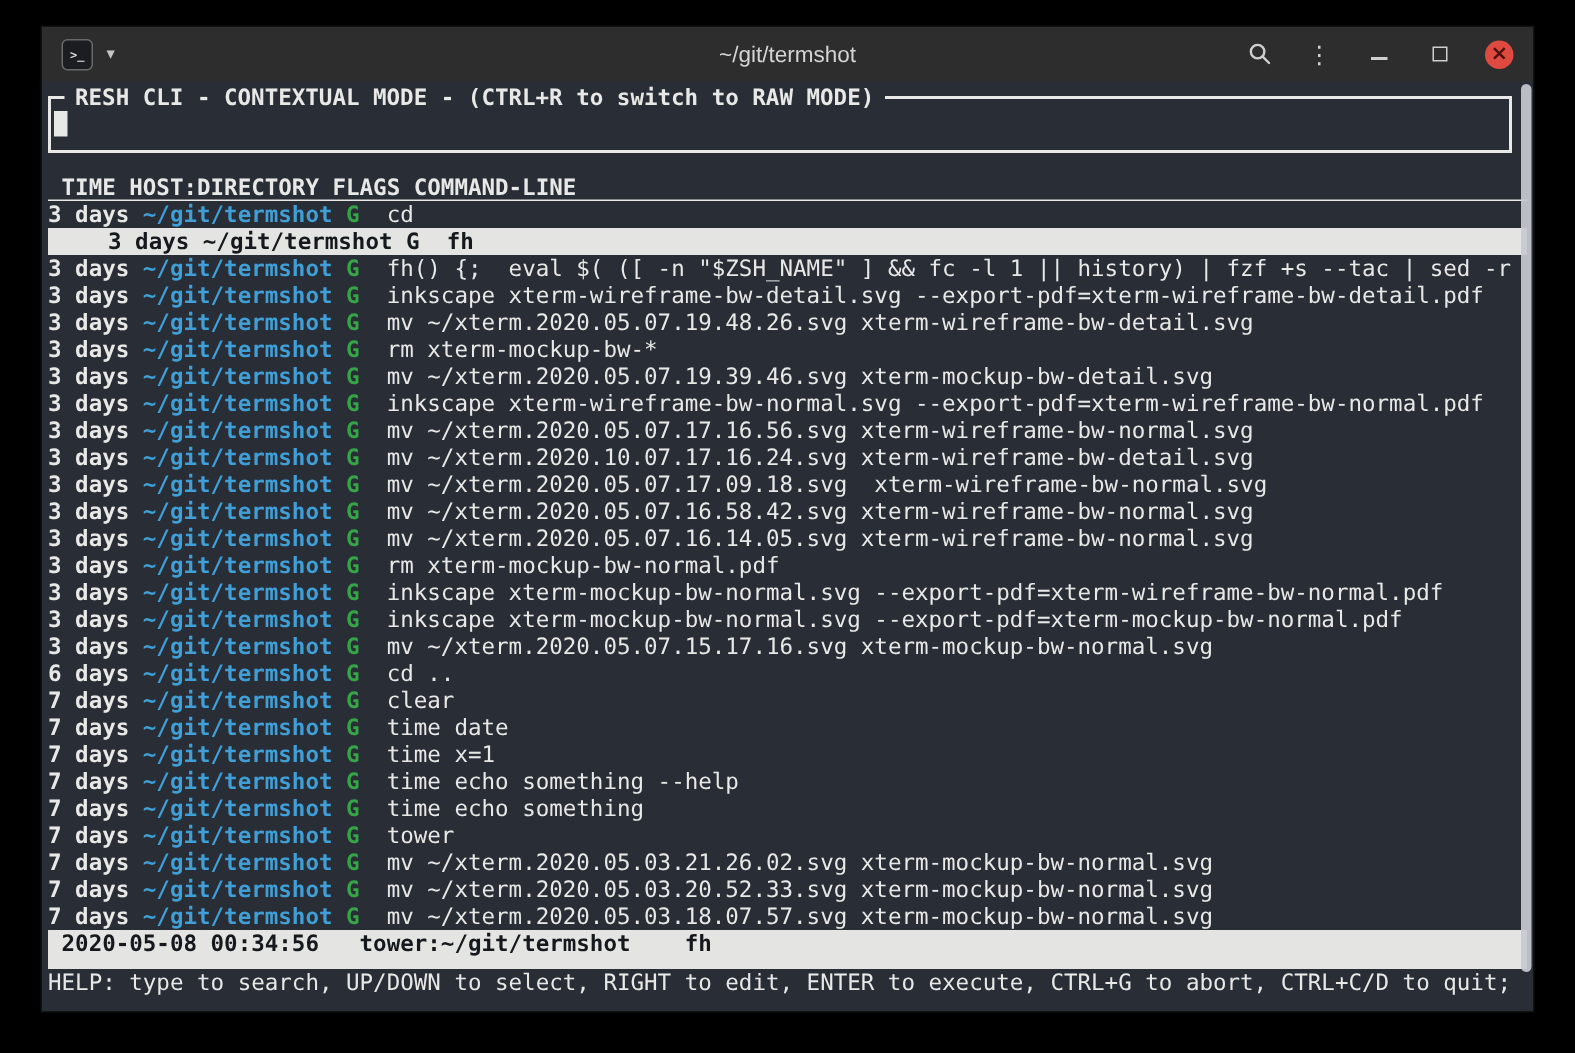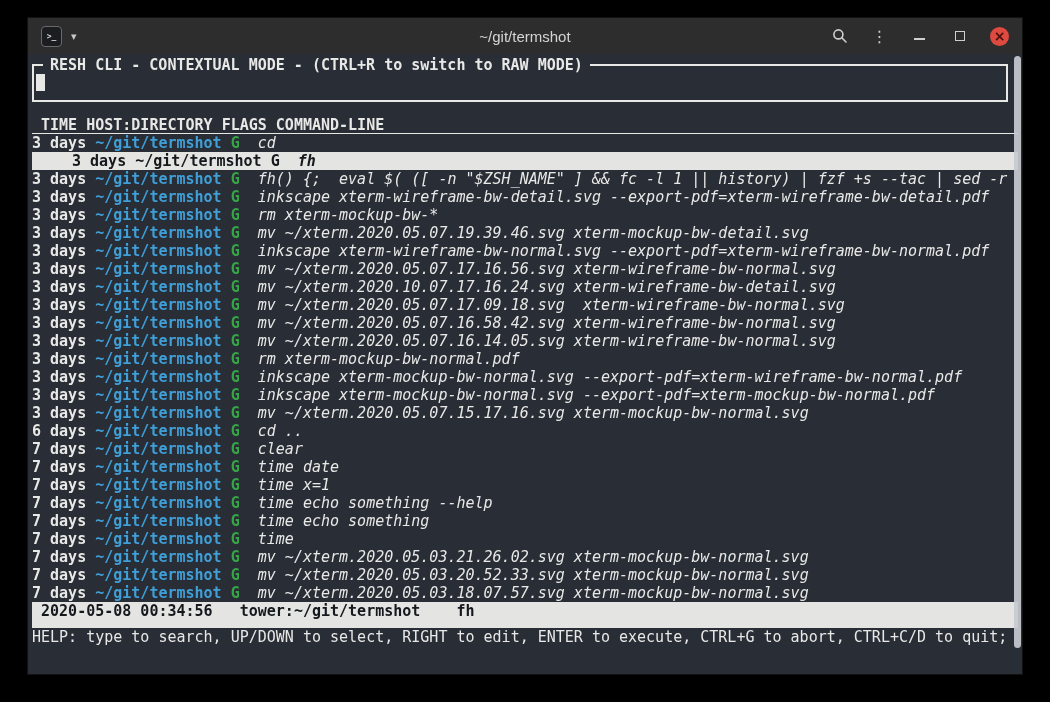--- a/index.html
+++ b/index.html
@@ -32,21 +32,21 @@
   .resh-box { position:relative; height:38px; border:2px solid #e8e8e6; margin:6px 10px 14px 0; }
   .box-title { position:absolute; top:-10px; left:9px; background:#282d36; padding:0 7px; font-weight:bold; white-space:pre; }
   .cursor { position:absolute; left:2px; top:8px; width:9px; height:17px; background:#e8e8e6; }
 
   .colhead { white-space:pre; font-weight:bold; height:18px; border-bottom:1px solid #e8e8e6; }
 
   .row { white-space:pre; height:18px; }
   .row .t { font-weight:bold; color:#e8e8e6; }
   .row .p { font-weight:bold; color:#3f9fd6; }
   .row .f { font-weight:bold; color:#36a546; }
-  .row .c { color:#e8e8e6;font-style:italic; }
+  .row .c { color:#e8e8e6; }
   .row.selected { background:#e4e4e2;padding-left:40px; }
   .row.selected .t, .row.selected .p, .row.selected .f, .row.selected .c { color:#15181c; font-weight:bold; }
 
   .statusbar { white-space:pre; height:26px; background:#e4e4e2; color:#15181c; font-weight:bold; }
   .helpline { white-space:pre; height:18px; font-weight:normal; color:#e8e8e6; }
 
   .scrollbar { position:absolute; right:1px; top:2px; width:7px; height:592px; background:#c7cad0; border-radius:4px; opacity:.92; }
 </style>
 </head>
 <body>
@@ -89,39 +89,40 @@
         <span class="cursor"></span>
       </div>
 
       <div class="colhead"> TIME HOST:DIRECTORY FLAGS COMMAND-LINE</div>
 
       <div class="rows">
           <div class="row"><span class="t">3 days</span> <span class="p">~/git/termshot</span> <span class="f">G</span>  <span class="c">cd</span></div>
           <div class="row selected"><span class="t">3 days</span> <span class="p">~/git/termshot</span> <span class="f">G</span>  <span class="c">fh</span></div>
           <div class="row"><span class="t">3 days</span> <span class="p">~/git/termshot</span> <span class="f">G</span>  <span class="c">fh() {;  eval $( ([ -n "$ZSH_NAME" ] &amp;&amp; fc -l 1 || history) | fzf +s --tac | sed -r</span></div>
           <div class="row"><span class="t">3 days</span> <span class="p">~/git/termshot</span> <span class="f">G</span>  <span class="c">inkscape xterm-wireframe-bw-detail.svg --export-pdf=xterm-wireframe-bw-detail.pdf</span></div>
+          <div class="row"><span class="t">3 days</span> <span class="p">~/git/termshot</span> <span class="f">G</span>  <span class="c">mv ~/xterm.2020.05.07.19.48.26.svg xterm-wireframe-bw-detail.svg</span></div>
           <div class="row"><span class="t">3 days</span> <span class="p">~/git/termshot</span> <span class="f">G</span>  <span class="c">rm xterm-mockup-bw-*</span></div>
           <div class="row"><span class="t">3 days</span> <span class="p">~/git/termshot</span> <span class="f">G</span>  <span class="c">mv ~/xterm.2020.05.07.19.39.46.svg xterm-mockup-bw-detail.svg</span></div>
           <div class="row"><span class="t">3 days</span> <span class="p">~/git/termshot</span> <span class="f">G</span>  <span class="c">inkscape xterm-wireframe-bw-normal.svg --export-pdf=xterm-wireframe-bw-normal.pdf</span></div>
           <div class="row"><span class="t">3 days</span> <span class="p">~/git/termshot</span> <span class="f">G</span>  <span class="c">mv ~/xterm.2020.05.07.17.16.56.svg xterm-wireframe-bw-normal.svg</span></div>
           <div class="row"><span class="t">3 days</span> <span class="p">~/git/termshot</span> <span class="f">G</span>  <span class="c">mv ~/xterm.2020.10.07.17.16.24.svg xterm-wireframe-bw-detail.svg</span></div>
           <div class="row"><span class="t">3 days</span> <span class="p">~/git/termshot</span> <span class="f">G</span>  <span class="c">mv ~/xterm.2020.05.07.17.09.18.svg  xterm-wireframe-bw-normal.svg</span></div>
           <div class="row"><span class="t">3 days</span> <span class="p">~/git/termshot</span> <span class="f">G</span>  <span class="c">mv ~/xterm.2020.05.07.16.58.42.svg xterm-wireframe-bw-normal.svg</span></div>
           <div class="row"><span class="t">3 days</span> <span class="p">~/git/termshot</span> <span class="f">G</span>  <span class="c">mv ~/xterm.2020.05.07.16.14.05.svg xterm-wireframe-bw-normal.svg</span></div>
           <div class="row"><span class="t">3 days</span> <span class="p">~/git/termshot</span> <span class="f">G</span>  <span class="c">rm xterm-mockup-bw-normal.pdf</span></div>
           <div class="row"><span class="t">3 days</span> <span class="p">~/git/termshot</span> <span class="f">G</span>  <span class="c">inkscape xterm-mockup-bw-normal.svg --export-pdf=xterm-wireframe-bw-normal.pdf</span></div>
           <div class="row"><span class="t">3 days</span> <span class="p">~/git/termshot</span> <span class="f">G</span>  <span class="c">inkscape xterm-mockup-bw-normal.svg --export-pdf=xterm-mockup-bw-normal.pdf</span></div>
           <div class="row"><span class="t">3 days</span> <span class="p">~/git/termshot</span> <span class="f">G</span>  <span class="c">mv ~/xterm.2020.05.07.15.17.16.svg xterm-mockup-bw-normal.svg</span></div>
           <div class="row"><span class="t">6 days</span> <span class="p">~/git/termshot</span> <span class="f">G</span>  <span class="c">cd ..</span></div>
           <div class="row"><span class="t">7 days</span> <span class="p">~/git/termshot</span> <span class="f">G</span>  <span class="c">clear</span></div>
           <div class="row"><span class="t">7 days</span> <span class="p">~/git/termshot</span> <span class="f">G</span>  <span class="c">time date</span></div>
           <div class="row"><span class="t">7 days</span> <span class="p">~/git/termshot</span> <span class="f">G</span>  <span class="c">time x=1</span></div>
           <div class="row"><span class="t">7 days</span> <span class="p">~/git/termshot</span> <span class="f">G</span>  <span class="c">time echo something --help</span></div>
           <div class="row"><span class="t">7 days</span> <span class="p">~/git/termshot</span> <span class="f">G</span>  <span class="c">time echo something</span></div>
-          <div class="row"><span class="t">7 days</span> <span class="p">~/git/termshot</span> <span class="f">G</span>  <span class="c">time</span></div>
+          <div class="row"><span class="t">7 days</span> <span class="p">~/git/termshot</span> <span class="f">G</span>  <span class="c">tower</span></div>
           <div class="row"><span class="t">7 days</span> <span class="p">~/git/termshot</span> <span class="f">G</span>  <span class="c">mv ~/xterm.2020.05.03.21.26.02.svg xterm-mockup-bw-normal.svg</span></div>
           <div class="row"><span class="t">7 days</span> <span class="p">~/git/termshot</span> <span class="f">G</span>  <span class="c">mv ~/xterm.2020.05.03.20.52.33.svg xterm-mockup-bw-normal.svg</span></div>
           <div class="row"><span class="t">7 days</span> <span class="p">~/git/termshot</span> <span class="f">G</span>  <span class="c">mv ~/xterm.2020.05.03.18.07.57.svg xterm-mockup-bw-normal.svg</span></div>
         </div>
 
       <div class="statusbar"> <span>2020-05-08 00:34:56</span>   <span>tower:~/git/termshot</span>    <span>fh</span></div>
 
       <div class="helpline">HELP: type to search, UP/DOWN to select, RIGHT to edit, ENTER to execute, CTRL+G to abort, CTRL+C/D to quit;</div>
 
       <div class="scrollbar"></div>

